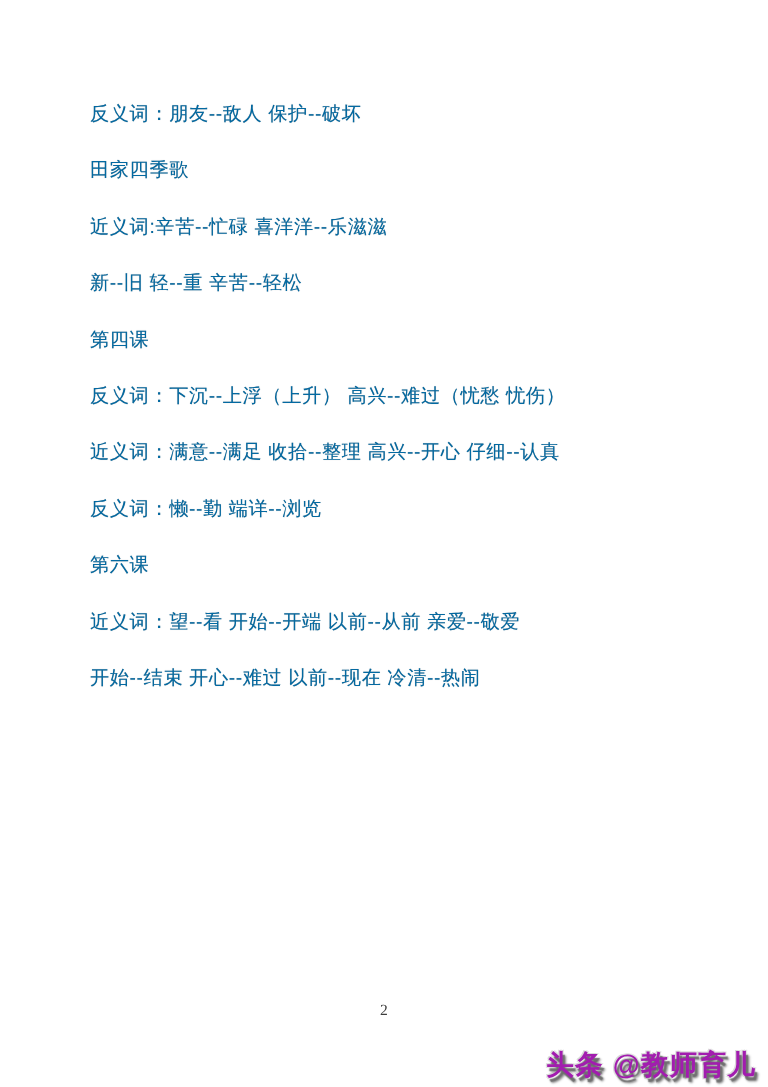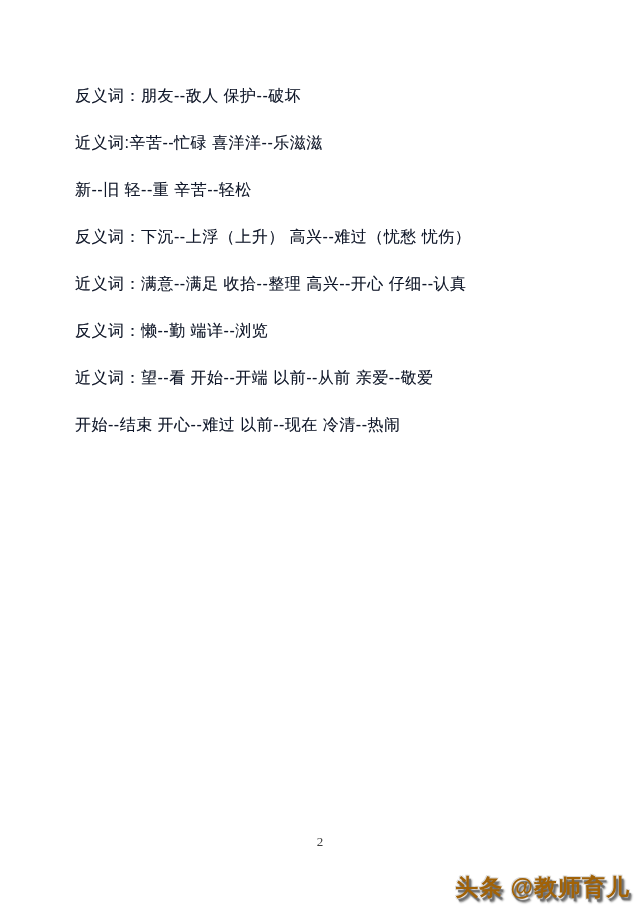--- a/index.html
+++ b/index.html
@@ -18,21 +18,21 @@
   .doc-body {
     position: absolute;
     left: 75px;
     top: 72px;
     right: 20px;
   }
   .doc-line {
     height: 47px;
     line-height: 47px;
     font-size: 16px;
-    color: #0f172a;
+    color: #0369a1;
     white-space: pre;
     letter-spacing: 0.5px;
     text-shadow: 0 0 0.6px rgba(74,74,74,0.45);
   }
   .page-number {
     position: absolute;
     left: 0;
     top: 834px;
     width: 100%;
     text-align: center;
@@ -40,41 +40,44 @@
     font-size: 13px;
     color: #3c3c3c;
   }
   .watermark {
     position: absolute;
     right: 10px;
     bottom: 3px;
     font-size: 23px;
     font-weight: bold;
     letter-spacing: 1px;
-    color: #a16207;
+    color: #a21caf;
     white-space: pre;
     text-shadow:
       2px 3px 1px #6e6e6e,
       3px 4px 2px #8a8a8a,
       -1px -1px 0 #d9d9d9,
       1px -1px 0 #e3e3e3,
       -1px 1px 0 #e3e3e3;
   }
 </style>
 </head>
 <body>
 
 <div class="page">
   <div class="doc-body">
     <div class="doc-line">反义词：朋友--敌人 保护--破坏</div>
+    <div class="doc-line">田家四季歌</div>
     <div class="doc-line">近义词:辛苦--忙碌 喜洋洋--乐滋滋</div>
     <div class="doc-line">新--旧 轻--重 辛苦--轻松</div>
+    <div class="doc-line">第四课</div>
     <div class="doc-line">反义词：下沉--上浮（上升） 高兴--难过（忧愁 忧伤）</div>
     <div class="doc-line">近义词：满意--满足 收拾--整理 高兴--开心 仔细--认真</div>
     <div class="doc-line">反义词：懒--勤 端详--浏览</div>
+    <div class="doc-line">第六课</div>
     <div class="doc-line">近义词：望--看 开始--开端 以前--从前 亲爱--敬爱</div>
     <div class="doc-line">开始--结束 开心--难过 以前--现在 冷清--热闹</div>
   </div>
 
   <div class="page-number">2</div>
 
   <div class="watermark">头条 @教师育儿</div>
 </div>
 
 </body></html>

